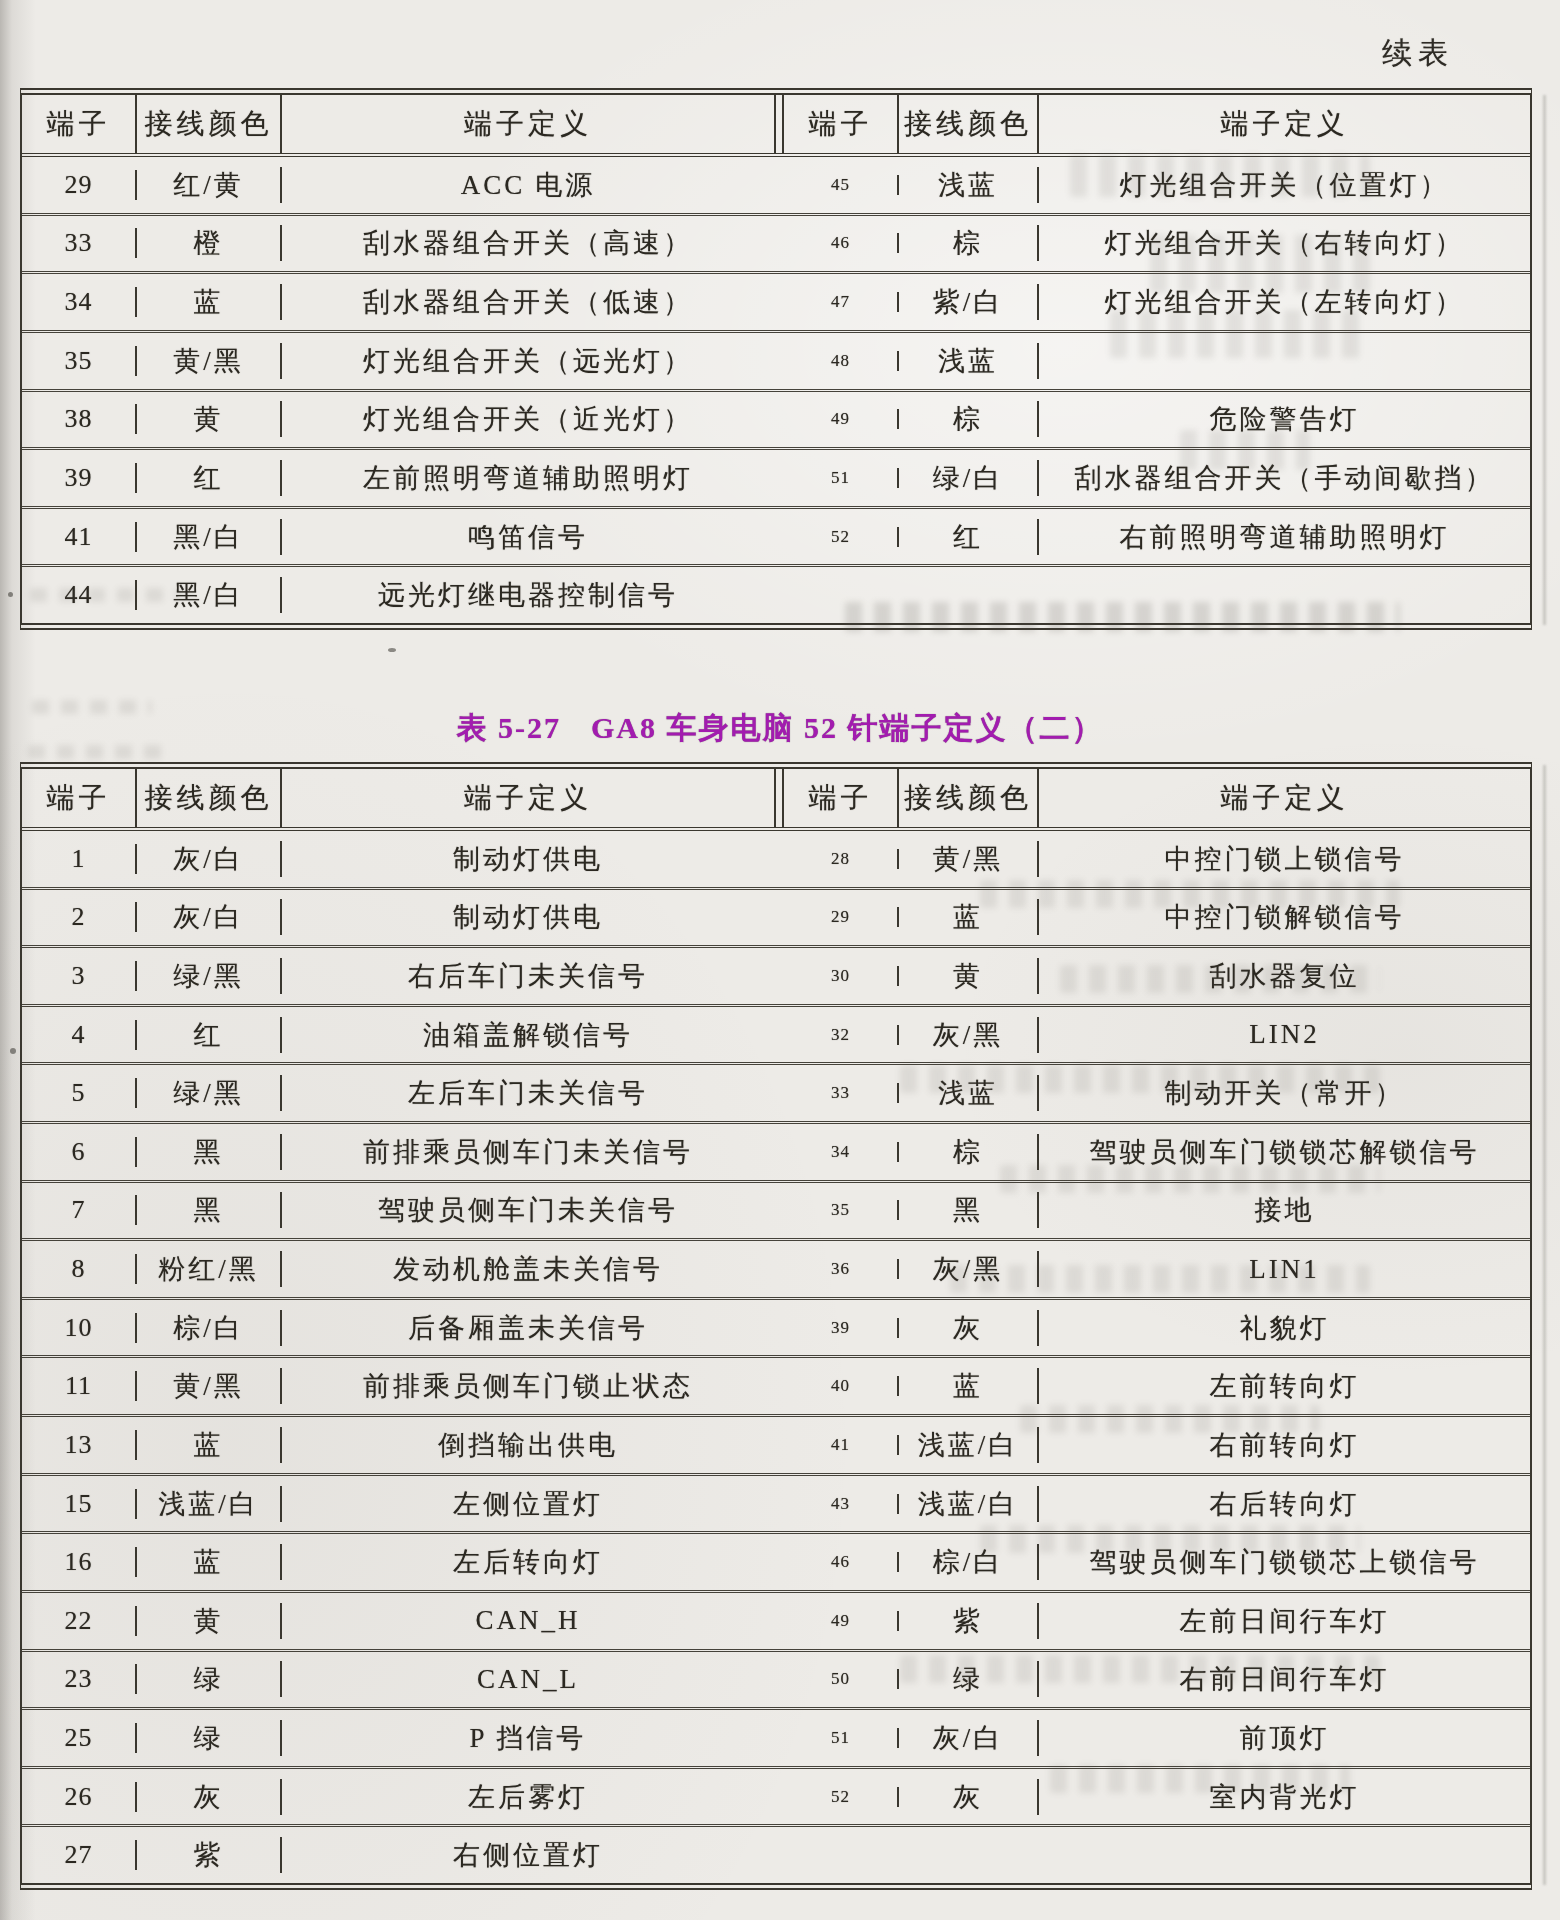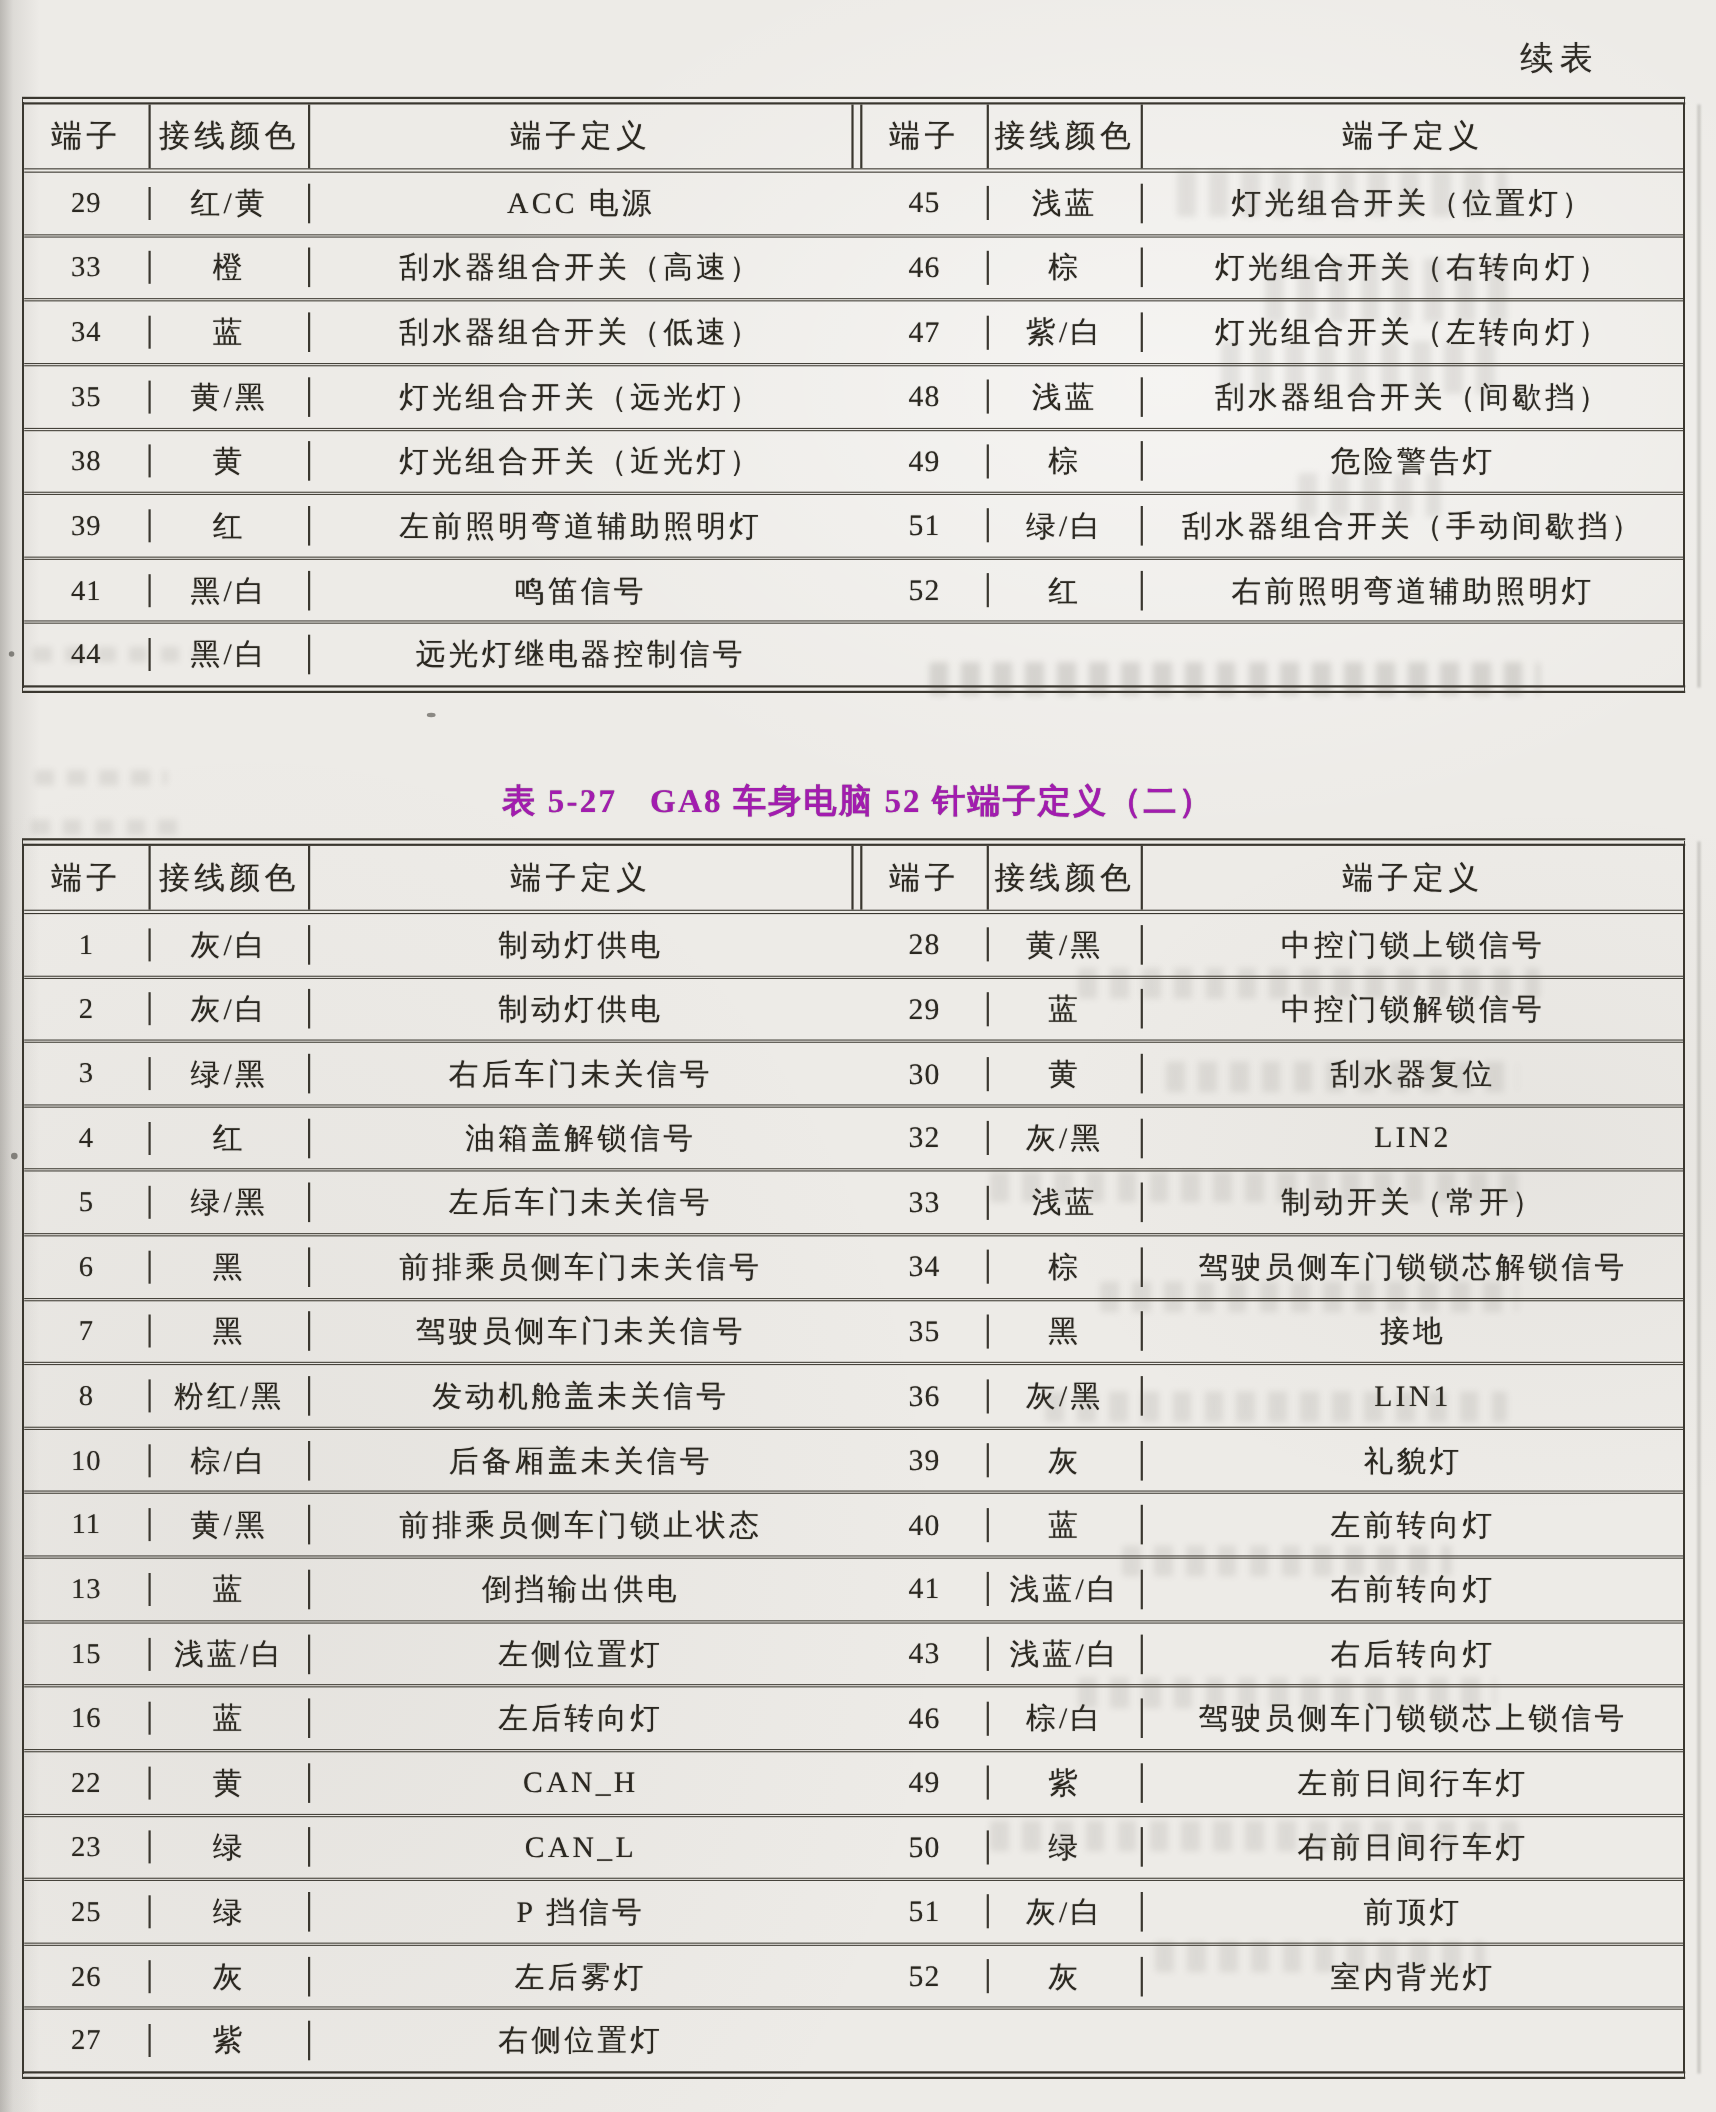--- a/index.html
+++ b/index.html
@@ -60,21 +60,21 @@
     box-sizing:border-box;
     display:flex; align-items:center; justify-content:center;
     font-size:27px; letter-spacing:3px; color:var(--ink);
     text-shadow:0 0 1px rgba(43,40,33,0.5);
     white-space:nowrap; overflow:hidden;
   }
   .c0{ width:115px; border-right:2px solid var(--line); font-size:26px; letter-spacing:1px; }
   .c1{ width:145px; border-right:2px solid var(--line); }
   .c2{ width:492px; }
   .c3{ width:10px;  border-left:2px solid var(--line); border-right:2px solid var(--line); }
-  .c4{ width:115px; border-right:2px solid var(--line); font-size:27px; letter-spacing:1px; }
+  .c4{ width:115px; border-right:2px solid var(--line); font-size:17px; letter-spacing:1px; }
   .c5{ width:140px; border-right:2px solid var(--line); }
   .c6{ flex:1; }
   .thead .cell{ font-size:28px; letter-spacing:4px; }
 
   
   .ghost{
     position:absolute; opacity:0.11; filter:blur(3px);
     background:repeating-linear-gradient(90deg,#55514a 0 17px, rgba(0,0,0,0) 17px 29px);
     border-radius:3px; pointer-events:none;
   }
@@ -125,21 +125,20 @@
         <div class="cell c5">紫/白</div>
         <div class="cell c6">灯光组合开关（左转向灯）</div>
       </div>
       <div class="trow">
         <div class="cell c0">35</div>
         <div class="cell c1">黄/黑</div>
         <div class="cell c2">灯光组合开关（远光灯）</div>
         <div class="cell c3"></div>
         <div class="cell c4">48</div>
         <div class="cell c5">浅蓝</div>
-        <div class="cell c6">刮水器组合开关（间歇挡）</div>
       </div>
       <div class="trow">
         <div class="cell c0">38</div>
         <div class="cell c1">黄</div>
         <div class="cell c2">灯光组合开关（近光灯）</div>
         <div class="cell c3"></div>
         <div class="cell c4">49</div>
         <div class="cell c5">棕</div>
         <div class="cell c6">危险警告灯</div>
       </div>

